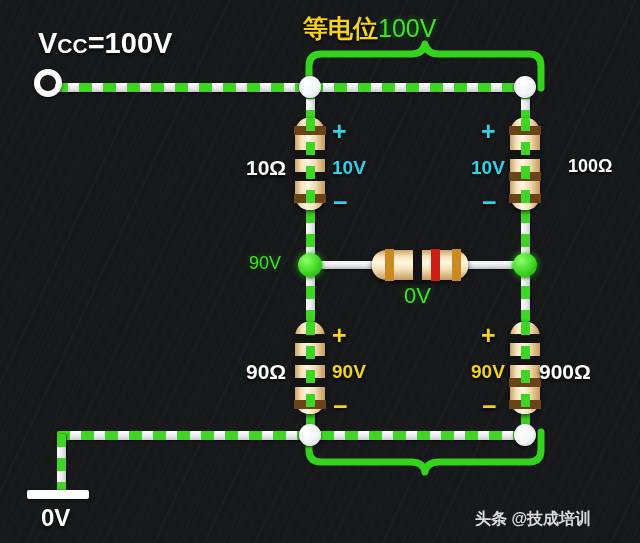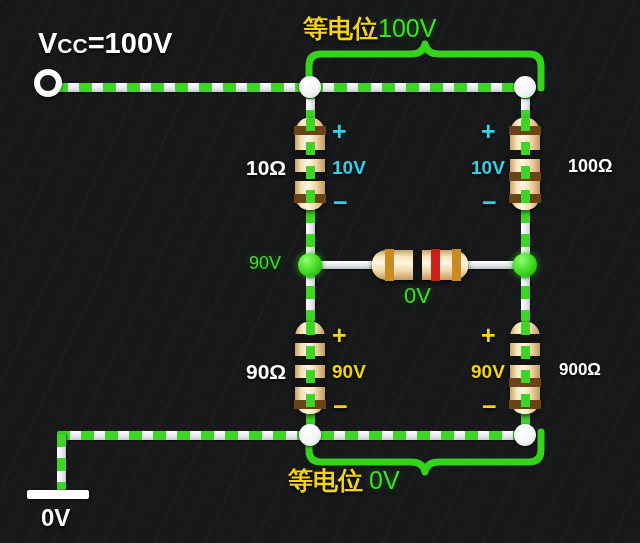--- a/index.html
+++ b/index.html
@@ -174,42 +174,40 @@
   <div class="t t-white" style="left:38px;top:29px;font-size:29px;">
     <span>V</span><span style="font-size:21px;">CC</span><span>=100V</span>
   </div>
 
   <div class="gnd-bar" style="left:27px;top:490px;width:62px;"></div>
   <div class="t t-white" style="left:41px;top:506px;font-size:24px;">0V</div>
 
   <div class="t" style="left:303px;top:16px;font-size:25px;">
     <span class="t-yellow">等电位</span><span class="t-green">100V</span>
   </div>
-  <div class="t" style="left:288px;top:468px;font-size:25px;">
-    <span class="t-yellow">等电位</span><span class="t-green" style="margin-left:6px;">0V</span>
-  </div>
 
   <div class="t t-white" style="left:246px;top:157px;font-size:21px;">10Ω</div>
   <div class="t t-cyan" style="left:332px;top:119px;font-size:25px;">+</div>
   <div class="t t-cyan" style="left:332px;top:158px;font-size:19px;">10V</div>
   <div class="t t-cyan" style="left:333px;top:190px;font-size:25px;">−</div>
 
   <div class="t t-white" style="left:552px;top:157px;font-size:18px;margin-left:16px;">100Ω</div>
   <div class="t t-cyan" style="left:481px;top:119px;font-size:25px;">+</div>
   <div class="t t-cyan" style="left:471px;top:158px;font-size:19px;">10V</div>
   <div class="t t-cyan" style="left:482px;top:190px;font-size:25px;">−</div>
 
   <div class="t t-white" style="left:246px;top:361px;font-size:21px;">90Ω</div>
   <div class="t t-yellow" style="left:332px;top:323px;font-size:25px;">+</div>
   <div class="t t-yellow" style="left:332px;top:362px;font-size:19px;">90V</div>
   <div class="t t-yellow" style="left:333px;top:394px;font-size:25px;">−</div>
 
-  <div class="t t-white" style="left:539px;top:361px;font-size:17px;padding-left:20px;">900Ω</div>
+  <div class="t t-white" style="left:539px;top:361px;font-size:21px;">900Ω</div>
   <div class="t t-yellow" style="left:481px;top:323px;font-size:25px;">+</div>
   <div class="t t-yellow" style="left:471px;top:362px;font-size:19px;">90V</div>
   <div class="t t-yellow" style="left:482px;top:394px;font-size:25px;">−</div>
 
   <div class="t t-green" style="left:404px;top:285px;font-size:22px;">0V</div>
 
   <div class="t t-green" style="left:249px;top:254px;font-size:18px;">90V</div>
 
+  <div class="wm" style="left:475px;top:509px;font-size:16px;">头条 @技成培训</div>
 
 </div>
 
 </body></html>

